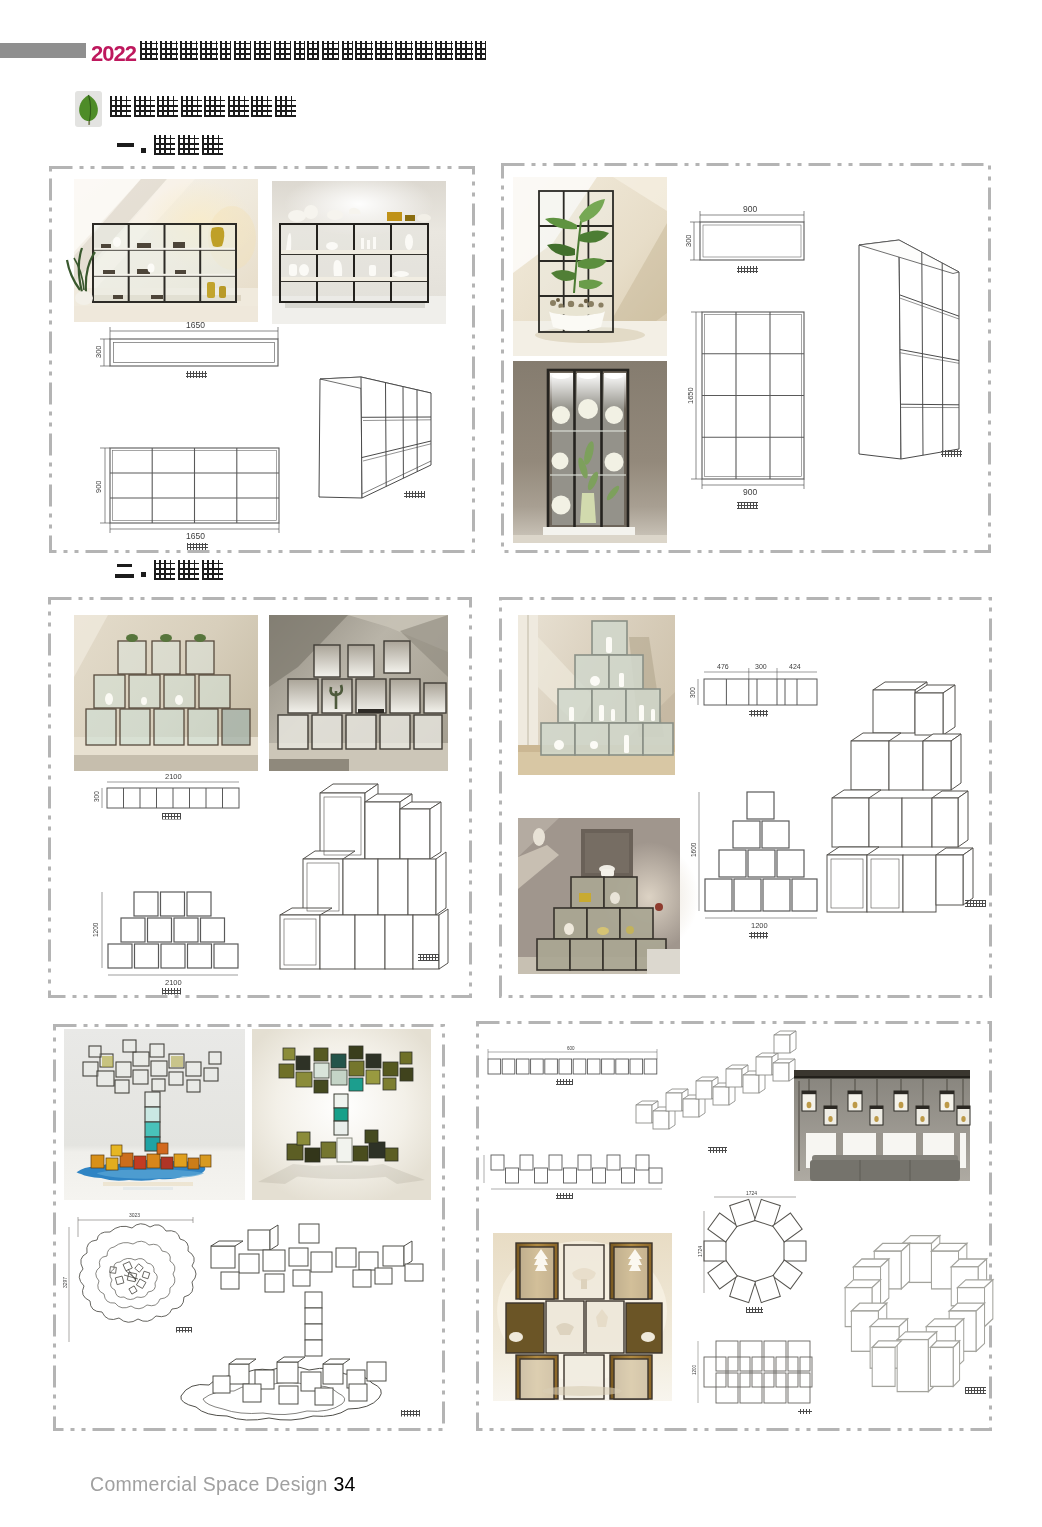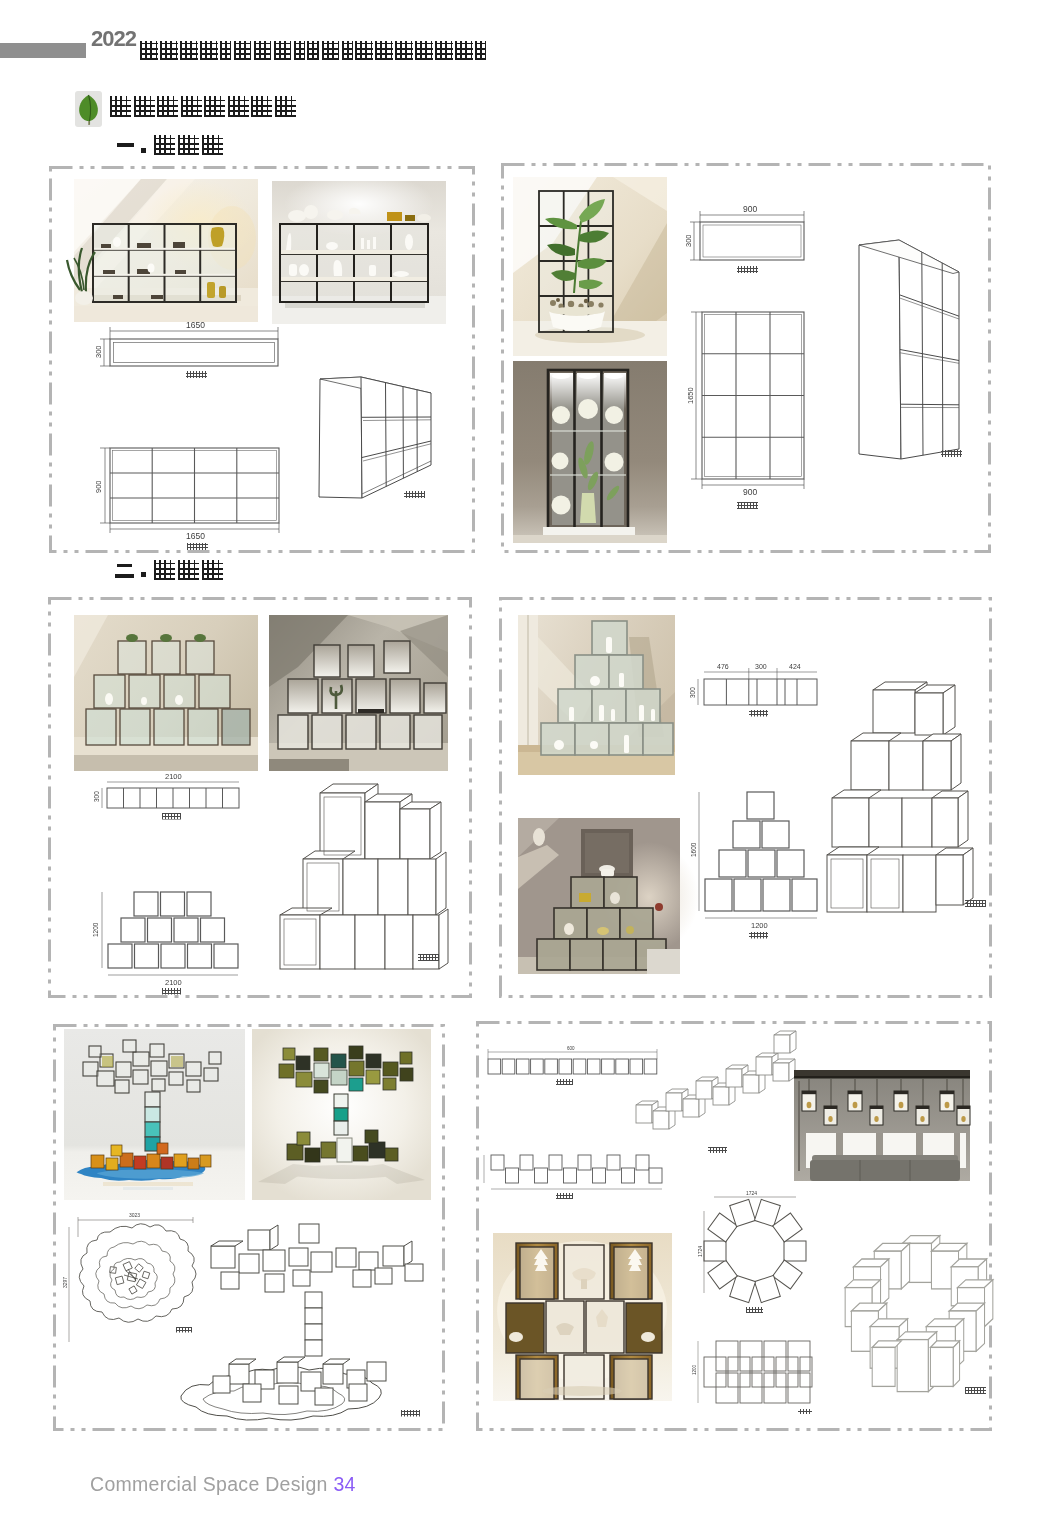--- a/index.html
+++ b/index.html
@@ -10,21 +10,21 @@
  repeating-linear-gradient(90deg,#1c1c1c 0 1.6px,rgba(0,0,0,0) 1.6px 5.2px),
  repeating-linear-gradient(0deg,#1c1c1c 0 1.6px,rgba(0,0,0,0) 1.6px 5.2px)}
 svg{position:absolute;overflow:visible}
 </style>
 </head>
 <body>
 <div class="page">
 
 <div class="abs" style="left:0;top:43px;width:86px;height:15px;background:#8f8f8f"></div>
 
-<div class="abs" style="left:91px;top:26px;font-size:22px;font-weight:bold;color:#737373;letter-spacing:-1px">2022</div>
+<div class="abs" style="left:91px;top:41px;font-size:22px;font-weight:bold;color:#be185d;letter-spacing:-1px">2022</div>
 
 <div class="zh" style="left:140px;top:41px;gap:2.5px">
 <b style="width:17.5px;height:19px"></b>
       <b style="width:17.5px;height:19px"></b>
       <b style="width:17.5px;height:19px"></b>
       <b style="width:17.5px;height:19px"></b>
       <b style="width:11px;height:19px"></b>
       <b style="width:17.5px;height:19px"></b>
       <b style="width:17.5px;height:19px"></b>
       <b style="width:17.5px;height:19px"></b>
@@ -1223,15 +1223,15 @@
 <polygon points="398,318 420,318 426,313 404,313"></polygon>
         <rect x="398" y="318" width="22" height="30"></rect>
 <polygon points="454,318 476,318 482,313 460,313"></polygon>
         <rect x="454" y="318" width="22" height="30"></rect>
         <polygon points="476,318 482,313 482,343 476,348"></polygon>
 </g>
 
 <rect x="489" y="366" width="21" height="7" fill="url(#cjk)"></rect>
 </svg>
 
-<div class="abs" style="left:90px;top:1473px;font-size:19.5px;letter-spacing:.3px;color:#a0a0a0">Commercial Space Design <span style="color:#8b5cf6">34</span></div>
+<div class="abs" style="left:90px;top:1473px;font-size:19.5px;letter-spacing:.3px;color:#a0a0a0">Commercial Space Design <span style="color:#000000">34</span></div>
 
 </div>
 
 </body></html>

